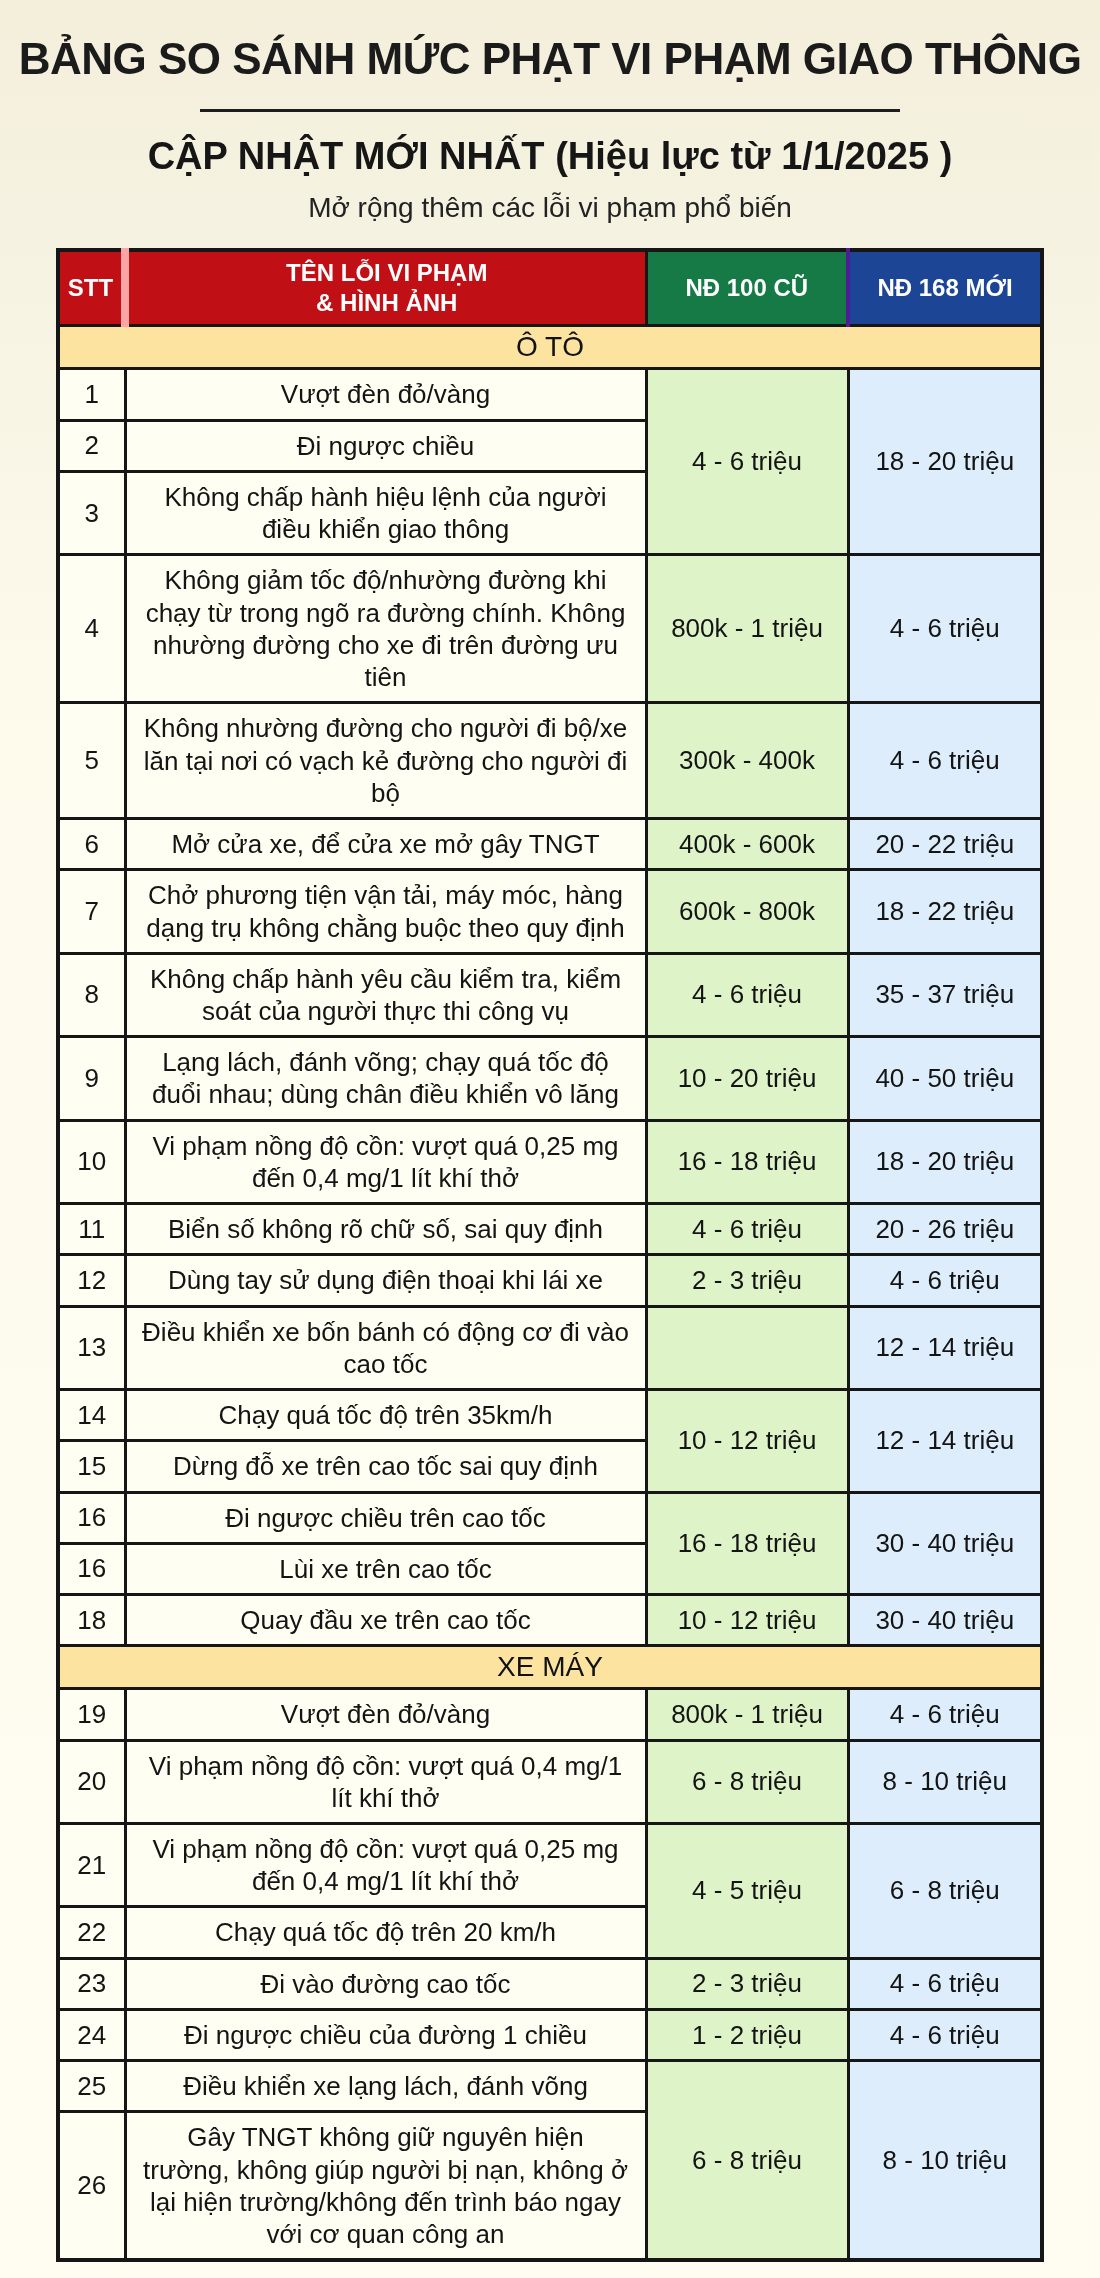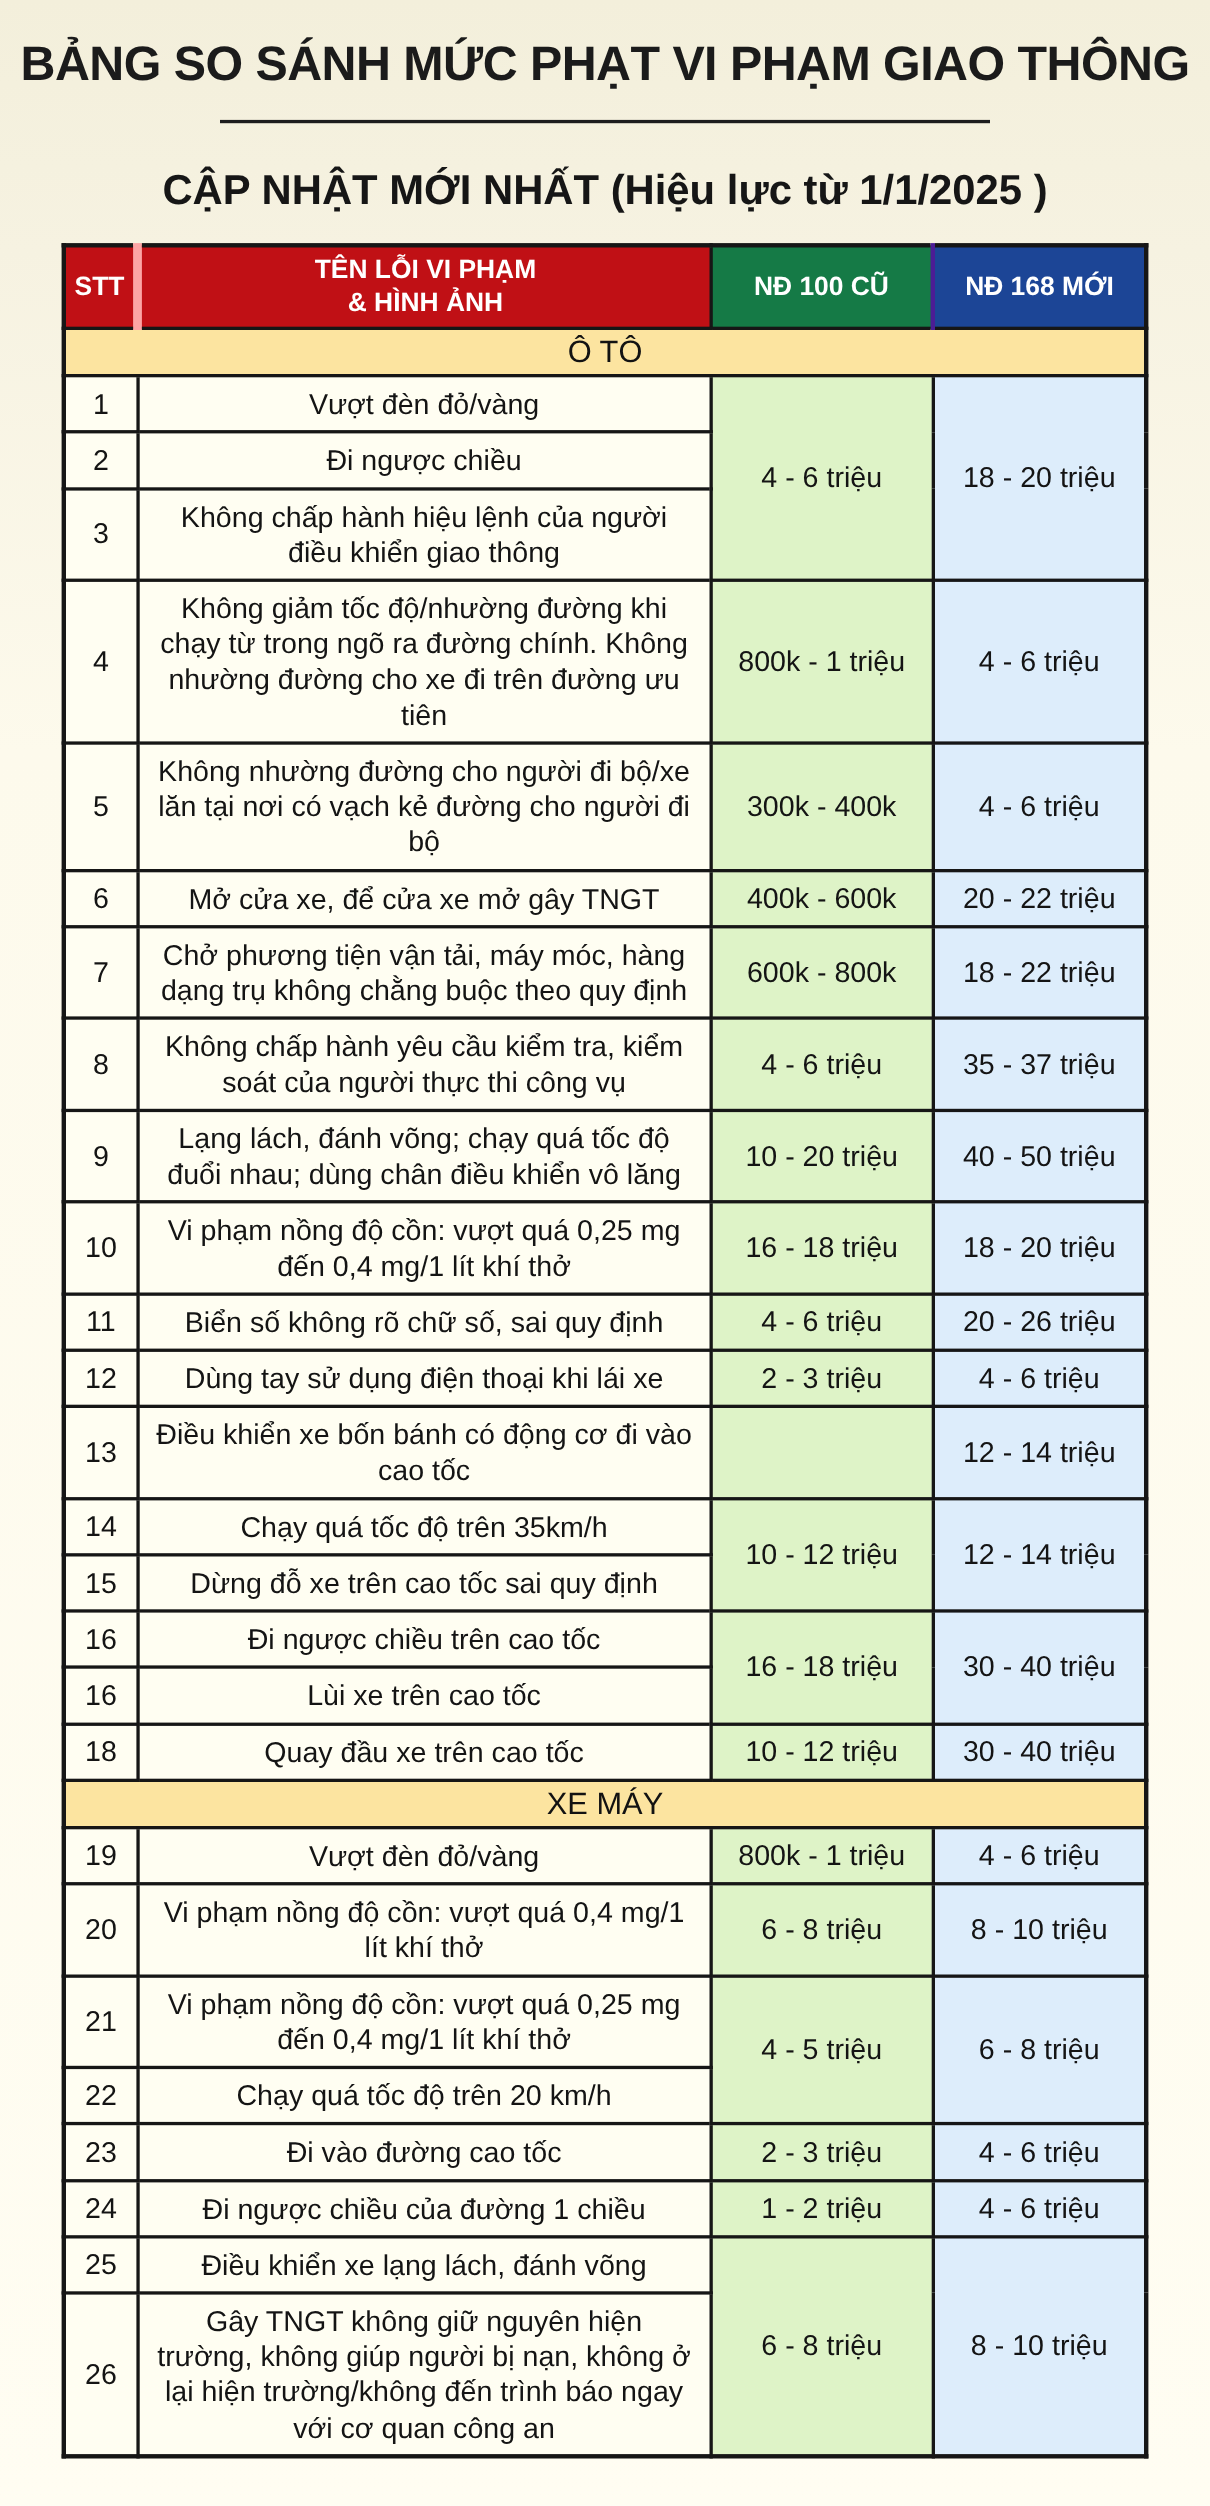--- a/index.html
+++ b/index.html
@@ -31,21 +31,21 @@
   }
   .title-line2{
     margin:12px 0 0; font-size:42px; font-weight:bold; line-height:1.3;
     letter-spacing:-0.5px; color:#1b1b1b;
   }
   .title-line2 .red{ color:var(--title-red); }
   .divider{
     width:700px; height:3px; background:#1d1d1d; margin:22px auto 0;
   }
   .title-line3{
-    margin:37px 0 0; font-size:38px; font-weight:bold; line-height:1.3; color:#161616;
+    margin:20px 0 0; font-size:38px; font-weight:bold; line-height:1.3; color:#161616;
   }
   .subtitle{
     margin:8px 0 0; font-size:28px; font-weight:normal; line-height:1.3; color:#222;
   }
 
   table.fines{
     width:984px; margin:22px auto 0;
     border-collapse:collapse; table-layout:fixed;
     border:4px solid var(--border-black);
   }
@@ -84,20 +84,21 @@
   }
 </style>
 </head>
 <body>
 
 <div class="page">
   <header>
     <h1 class="title-line1">BẢNG SO SÁNH MỨC PHẠT VI PHẠM GIAO THÔNG</h1>
     <div class="divider"></div>
     <h3 class="title-line3">CẬP NHẬT MỚI NHẤT (Hiệu lực từ 1/1/2025 )</h3>
+    <p class="subtitle">Mở rộng thêm các lỗi vi phạm phổ biến</p>
   </header>
 
   <table class="fines">
     <colgroup>
       <col class="c-stt">
         <col class="c-name">
         <col class="c-old">
         <col class="c-new">
     </colgroup>
     <thead>

